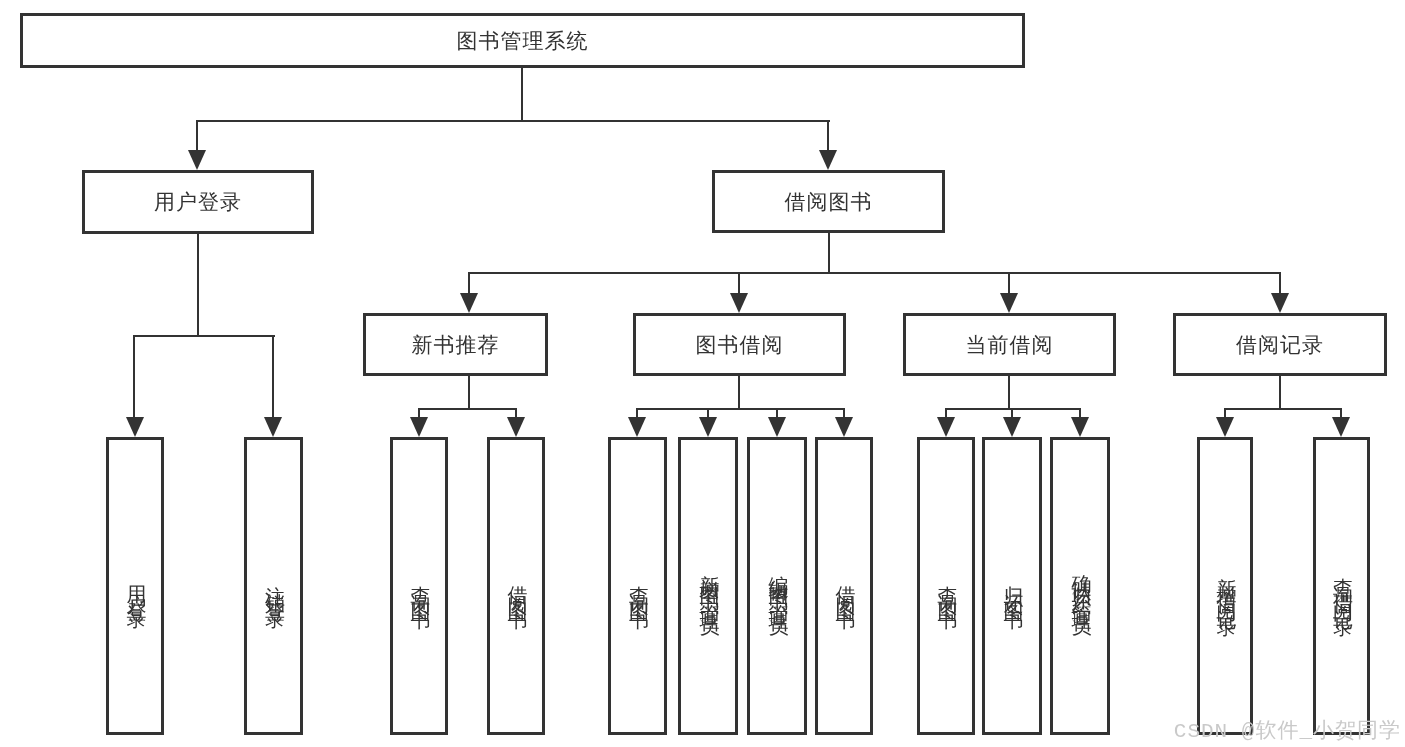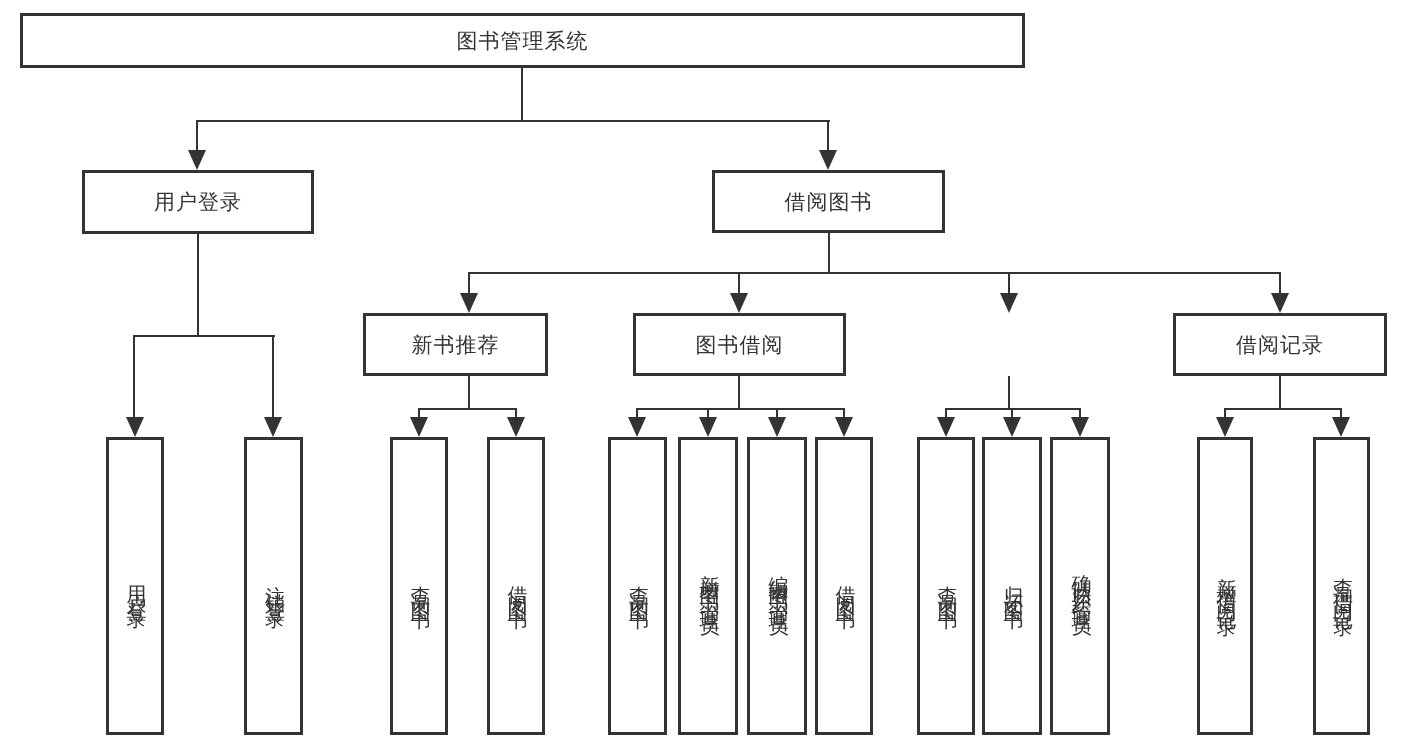--- a/index.html
+++ b/index.html
@@ -116,33 +116,35 @@
     <div class="arrow" style="left:1332px; top:417px;"></div>
   </div>
 
   <div class="box hbox" style="left:20px; top:13px; width:1005px; height:55px;">图书管理系统</div>
 
   <div class="box hbox" style="left:82px; top:170px; width:232px; height:64px;">用户登录</div>
   <div class="box hbox" style="left:712px; top:170px; width:233px; height:63px;">借阅图书</div>
 
   <div class="box hbox" style="left:363px; top:313px; width:185px; height:63px;">新书推荐</div>
   <div class="box hbox" style="left:633px; top:313px; width:213px; height:63px;">图书借阅</div>
+  <div class="box hbox" style="left:903px; top:313px; width:213px; height:63px;">当前借阅</div>
   <div class="box hbox" style="left:1173px; top:313px; width:214px; height:63px;">借阅记录</div>
 
   <div class="box vbox" style="left:106px; top:437px; width:58px; height:298px;">用户登录</div>
   <div class="box vbox" style="left:244px; top:437px; width:59px; height:298px;">注销登录</div>
 
   <div class="box vbox" style="left:390px; top:437px; width:58px; height:298px;">查询图书</div>
   <div class="box vbox" style="left:487px; top:437px; width:58px; height:298px;">借阅图书</div>
 
   <div class="box vbox" style="left:608px; top:437px; width:59px; height:298px;">查询图书</div>
   <div class="box vbox" style="left:678px; top:437px; width:60px; height:298px; letter-spacing:6px;">新增图书（管理员）</div>
   <div class="box vbox" style="left:747px; top:437px; width:60px; height:298px; letter-spacing:6px;">编辑图书（管理员）</div>
   <div class="box vbox" style="left:815px; top:437px; width:58px; height:298px;">借阅图书</div>
 
   <div class="box vbox" style="left:917px; top:437px; width:58px; height:298px;">查询图书</div>
   <div class="box vbox" style="left:982px; top:437px; width:60px; height:298px;">归还图书</div>
   <div class="box vbox" style="left:1050px; top:437px; width:60px; height:298px; letter-spacing:6px;">确认归还（管理员）</div>
 
   <div class="box vbox" style="left:1197px; top:437px; width:56px; height:298px;">新增借阅记录</div>
   <div class="box vbox" style="left:1313px; top:437px; width:57px; height:298px;">查询借阅记录</div>
 
+  <div class="watermark">CSDN @软件_小贺同学</div>
 </div>
 
 </body></html>

